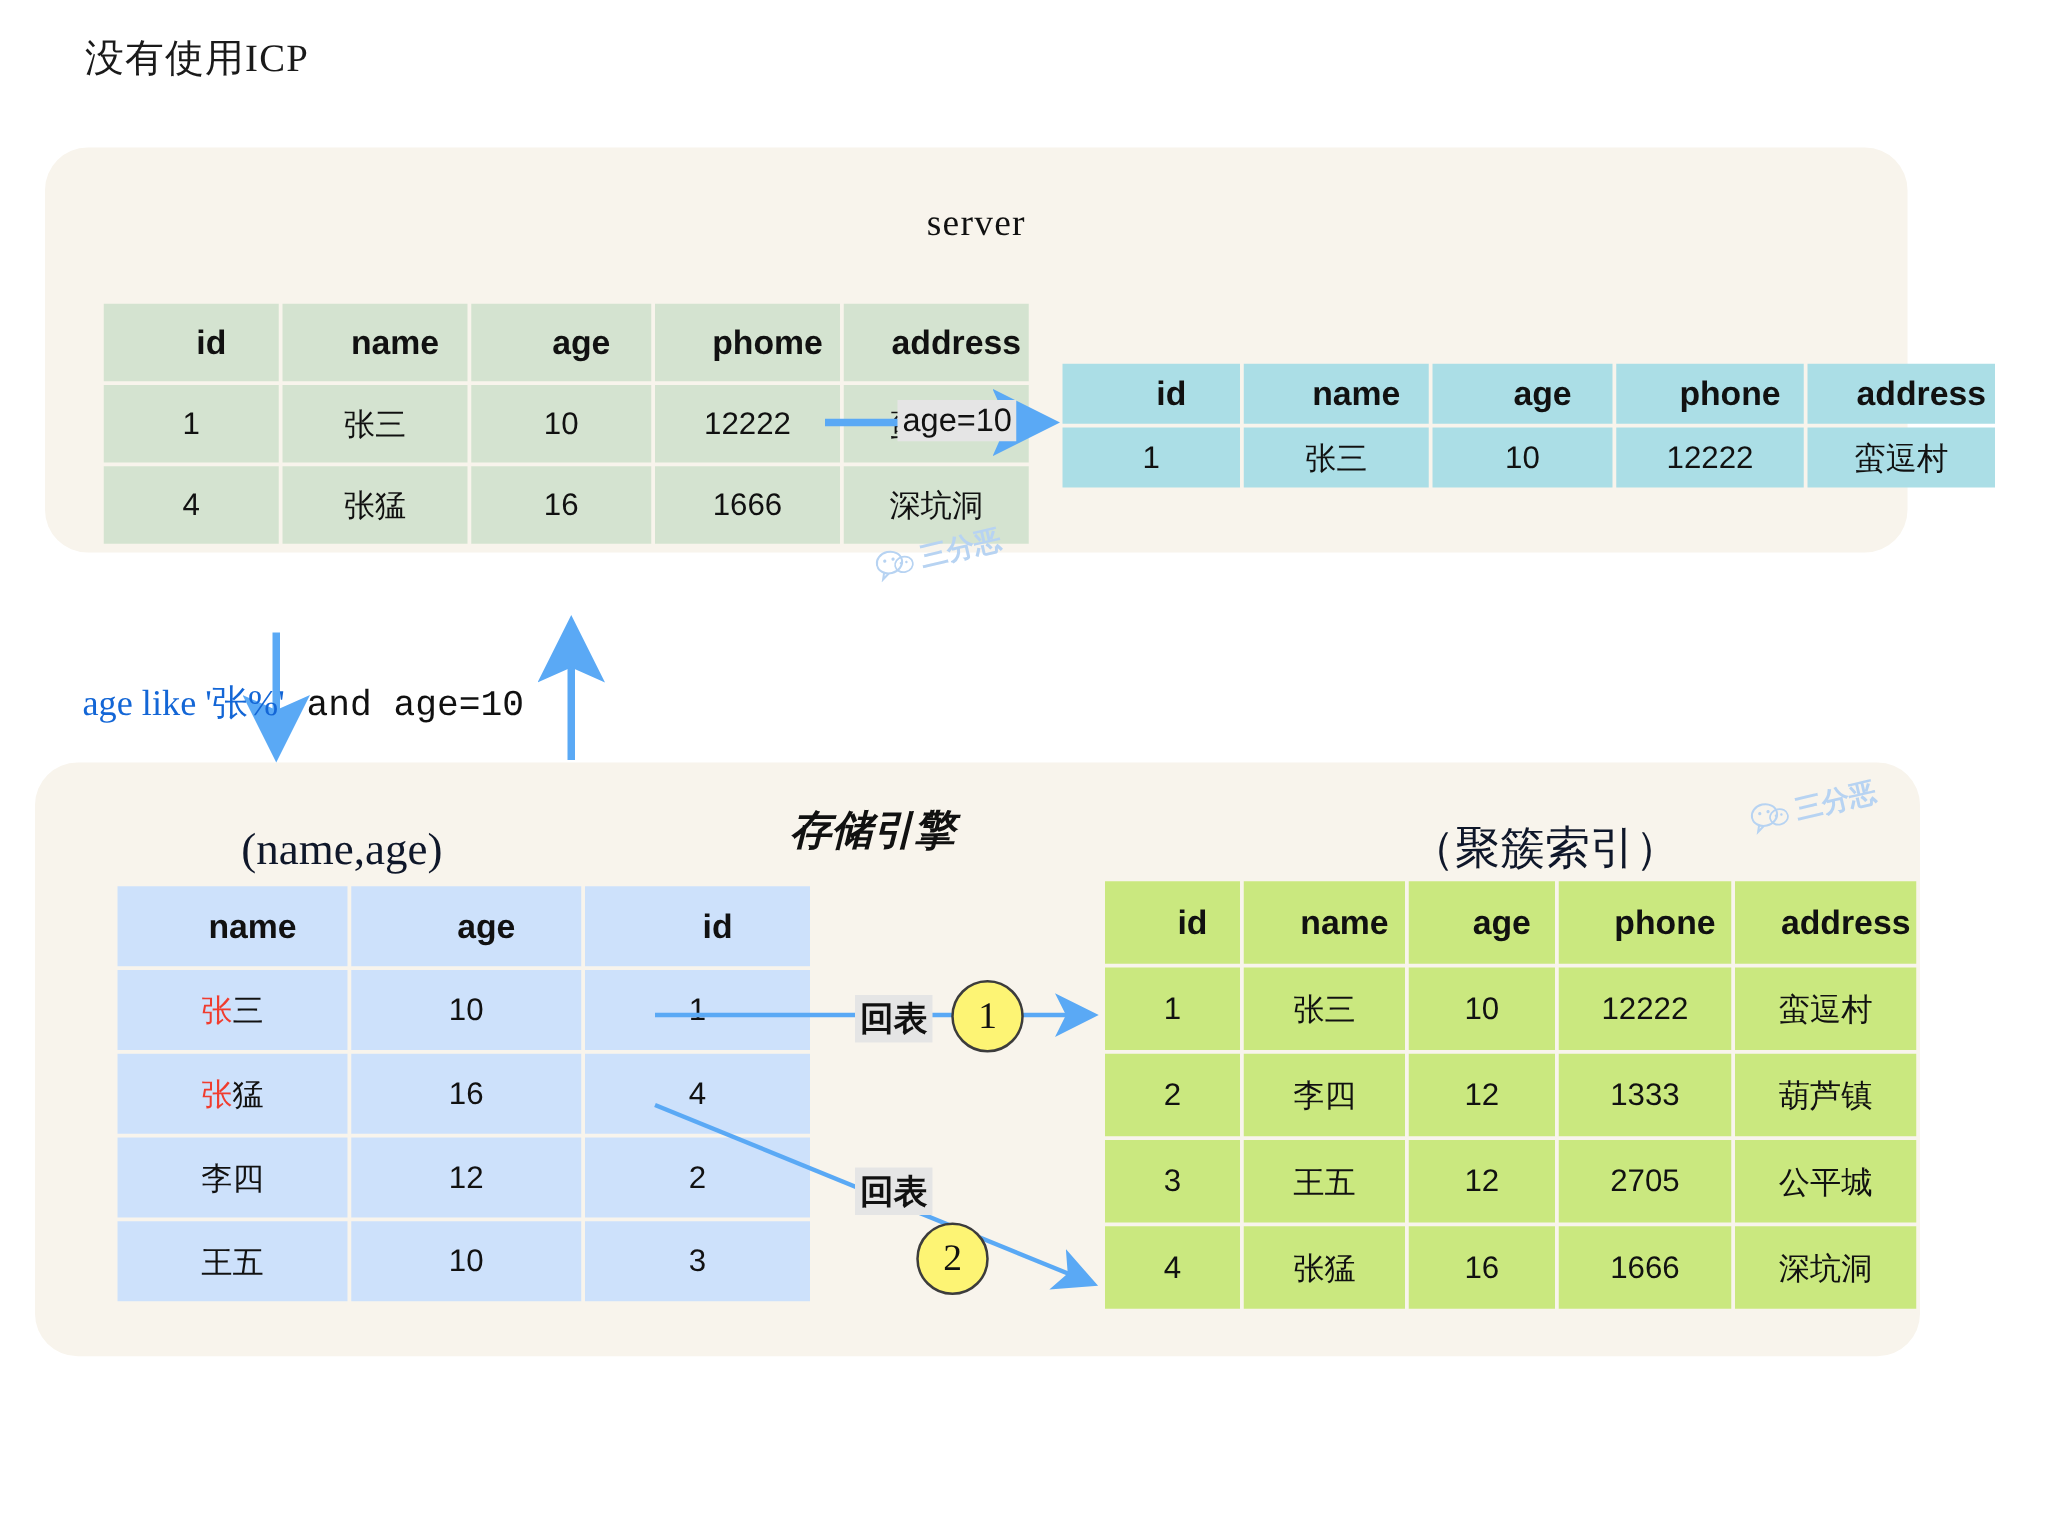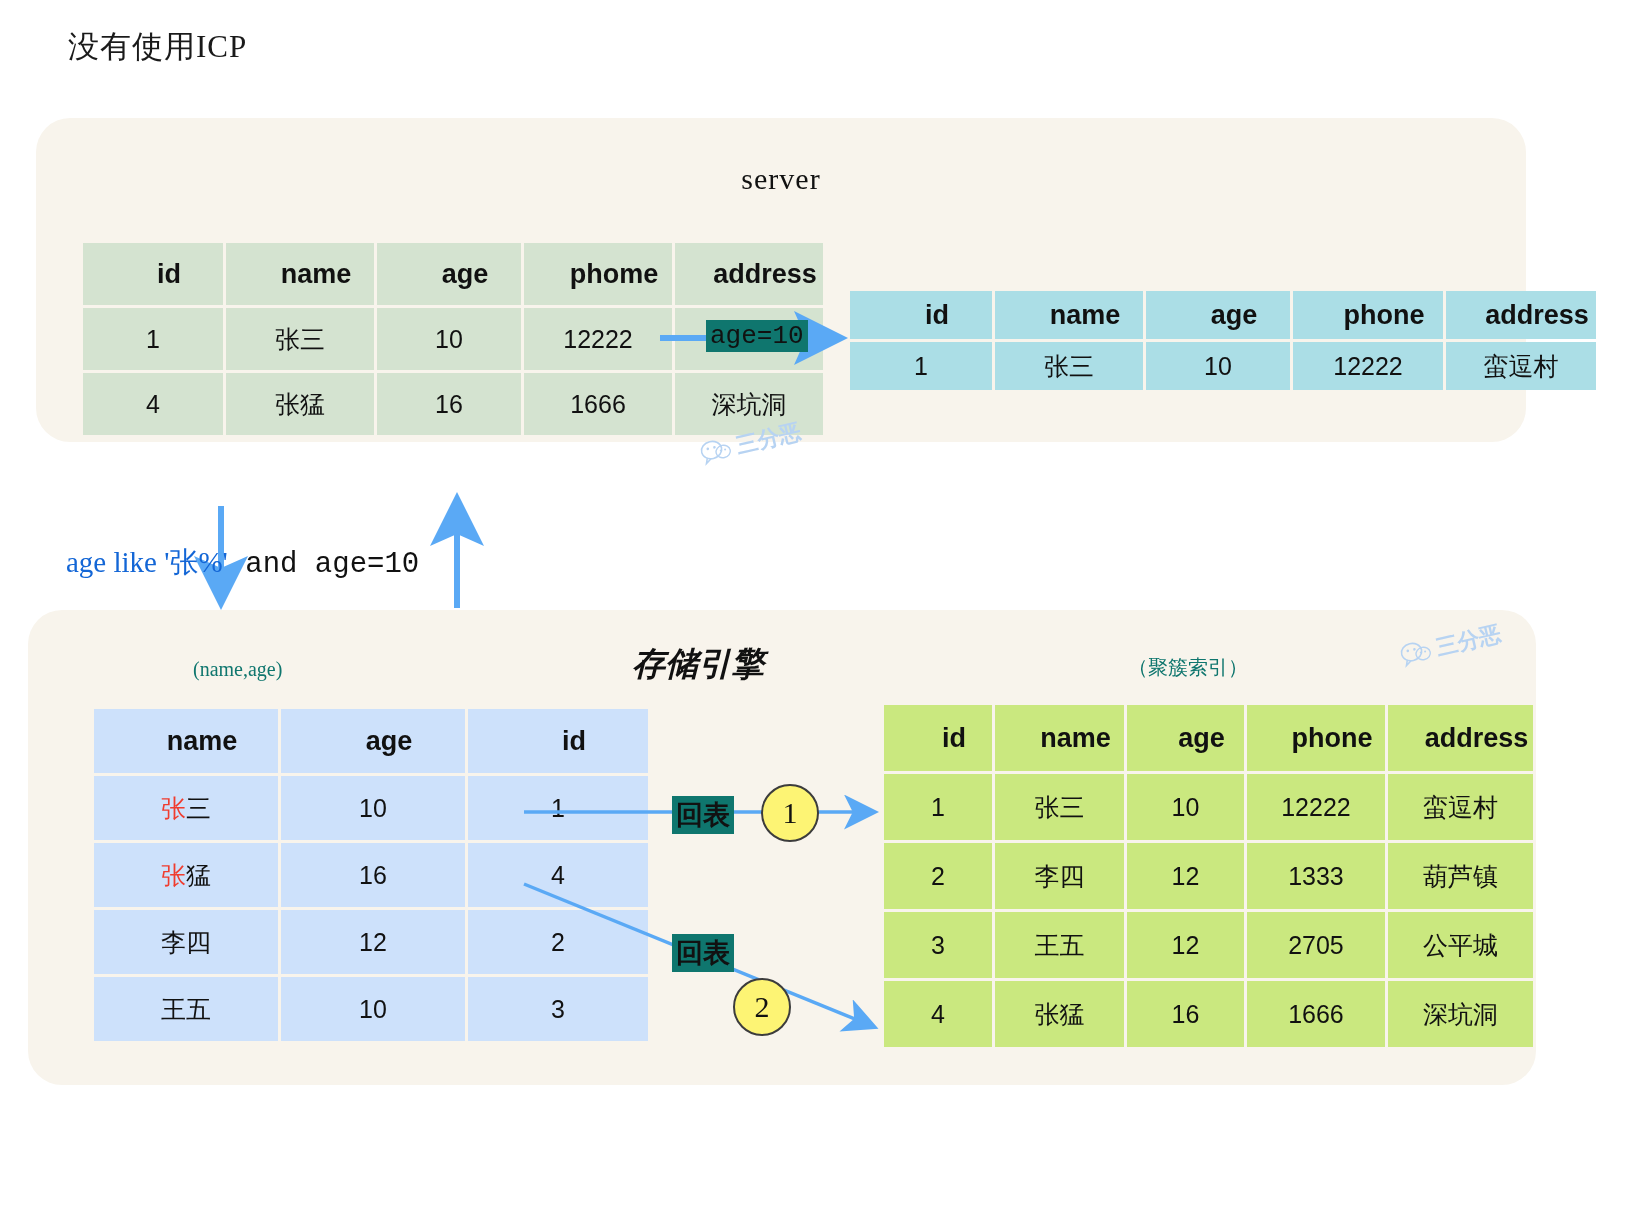--- a/index.html
+++ b/index.html
@@ -51,22 +51,22 @@
   #engine-title {
     left: 560px; top: 32px;
     font-size: 33px;
     font-weight: 700;
     font-style: italic;
     margin-left: 44px;
   }
   .sub-title {
     position: absolute;
     font-family: "Liberation Serif", serif;
-    font-size: 20px;
-    color: #0f766e;
+    font-size: 36px;
+    color: #0f172a;
     white-space: nowrap;
   }
   #index-caption { left: 165px; top: 48px; }
   #clustered-caption { left: 1100px; top: 44px; }
 
   
   table.grid {
     position: absolute;
     border-collapse: separate;
     border-spacing: 3px;
@@ -141,26 +141,27 @@
   svg.conn {
     position: absolute;
     left: 0; top: 0;
     width: 1638px; height: 1220px;
     overflow: visible;
     pointer-events: none;
   }
 
   .edge-label {
     position: absolute;
-    background: #0f766e;
-    font-family: Liberation Mono, monospace;
+    background: #e5e5e5;
+    font-family: Liberation Sans, sans-serif;
     font-size: 26px;
     color: #111;
     padding: 1px 4px;
     white-space: nowrap;
+    margin-left: 12px;
   }
   #label-age10 { left: 706px; top: 320px; }
   #label-huibiao-1 { left: 672px; top: 796px; font-weight: 700; font-size: 27px;}
   #label-huibiao-2 { left: 672px; top: 934px; font-weight: 700; font-size: 27px;}
 
   #query-label {
     position: absolute;
     left: 66px;
     top: 543px;
     font-family: "Liberation Serif", serif;

